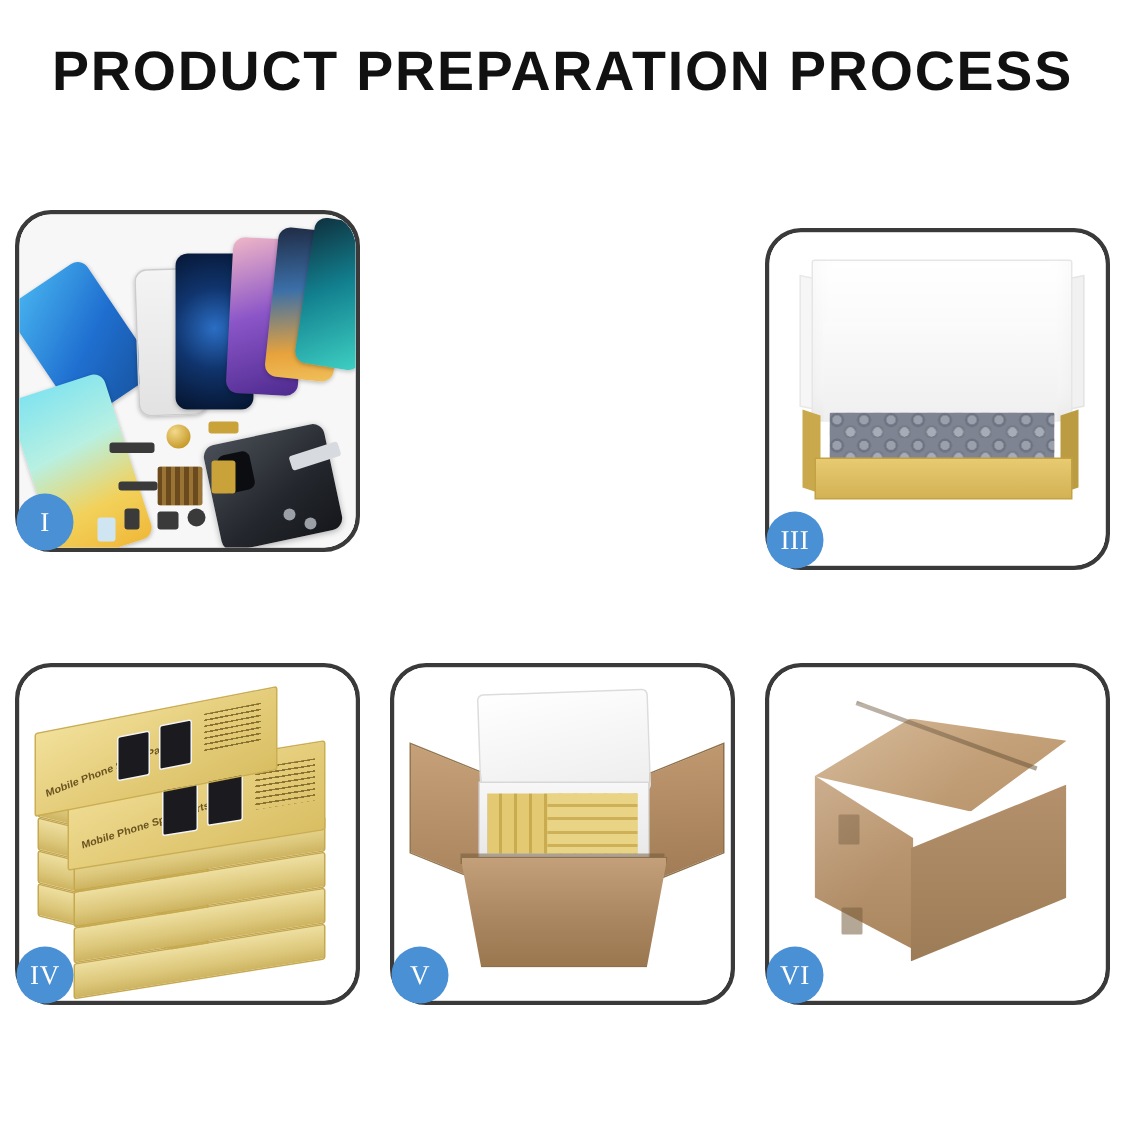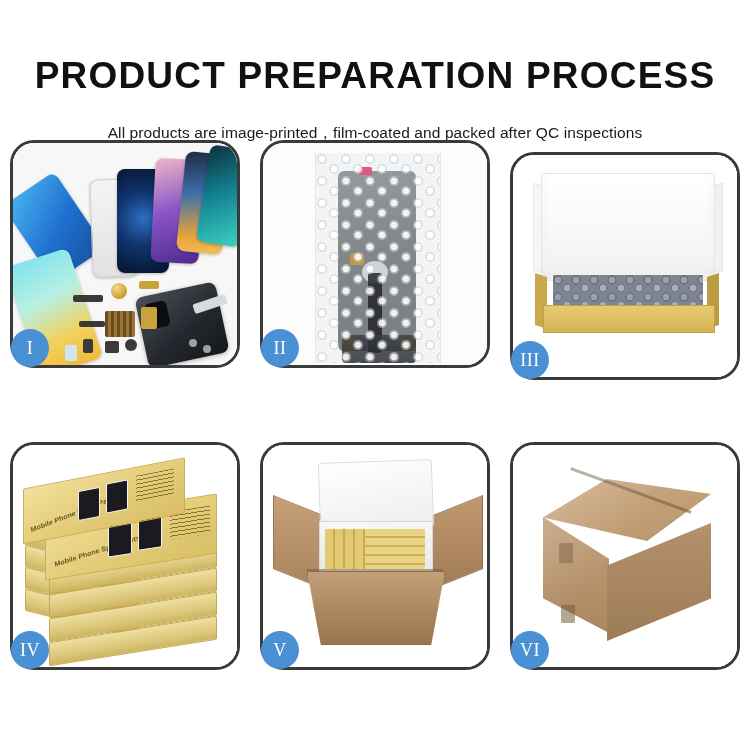--- a/index.html
+++ b/index.html
@@ -6,21 +6,21 @@
   body{
     width:750px;height:750px;background:#ffffff;overflow:hidden;
     font-family:"Liberation Sans","DejaVu Sans",sans-serif;
     -webkit-font-smoothing:antialiased;
   }
   .page{position:relative;width:750px;height:750px;}
 
   
   .header{position:absolute;left:0;top:0;width:750px;text-align:center;}
   .title{
-    margin:16px;padding-top:40px;
+    margin:0;padding-top:28px;
     font-size:37px;font-weight:bold;color:#111111;
     letter-spacing:1.2px;line-height:1.1;white-space:nowrap;
   }
   .subtitle{
     margin:0;padding-top:10px;
     font-size:15.5px;font-weight:normal;color:#1a1a1a;
     letter-spacing:.1px;white-space:nowrap;
   }
 
   
@@ -194,21 +194,20 @@
     background:linear-gradient(130deg,rgba(255,255,255,.22),rgba(255,255,255,0) 45%);
     pointer-events:none;}
 </style>
 </head>
 <body>
 
 <div class="page">
 
   <div class="header">
     <h1 class="title">PRODUCT PREPARATION PROCESS</h1>
-    <p class="subtitle">All products are image-printed，film-coated and packed after QC inspections</p>
   </div>
 
   <div class="grid">
 
     <div class="panel c1">
       <div class="clip">
         <div class="s1">
           <div class="ph ph-a"></div>
           <div class="ph ph-b"></div>
           <div class="ph ph-c"></div>
@@ -230,38 +229,20 @@
           <div class="bit" style="left:112px;top:196px;width:12px;height:12px;border-radius:50%;"></div>
           <div class="bit" style="left:52px;top:202px;width:12px;height:16px;background:#cfe6f2;"></div>
           <div class="bit" style="left:176px;top:196px;width:8px;height:8px;border-radius:50%;background:#9aa0a6;"></div>
           <div class="bit" style="left:190px;top:202px;width:8px;height:8px;border-radius:50%;background:#9aa0a6;"></div>
           <div class="bit" style="left:180px;top:156px;width:34px;height:10px;background:#d7dbe0;transform:rotate(-18deg);"></div>
         </div>
       </div>
       <div class="badge">I</div>
     </div>
 
-    <div class="panel c2">
-      <div class="clip">
-        <div class="s2">
-          <div class="bubblebag">
-            <div class="screenin"></div>
-            <div class="pinktape"></div>
-            <div class="flexblob"></div>
-            <div class="flexcable"></div>
-            <div class="goldtab" style="left:34px;top:100px;"></div>
-            <div class="goldtab" style="left:26px;top:186px;"></div>
-            <div class="goldtab" style="left:84px;top:186px;"></div>
-            <div class="botclutter"></div>
-            <div class="bubbles"></div>
-          </div>
-        </div>
-      </div>
-      <div class="badge">II</div>
-    </div>
 
     <div class="panel c3">
       <div class="clip">
         <div class="s3">
           <div class="b3-lidflapL"></div>
           <div class="b3-lidflapR"></div>
           <div class="b3-lid"></div>
           <div class="b3-foam"></div>
           <div class="b3-edgeL"></div>
           <div class="b3-edgeR"></div>

